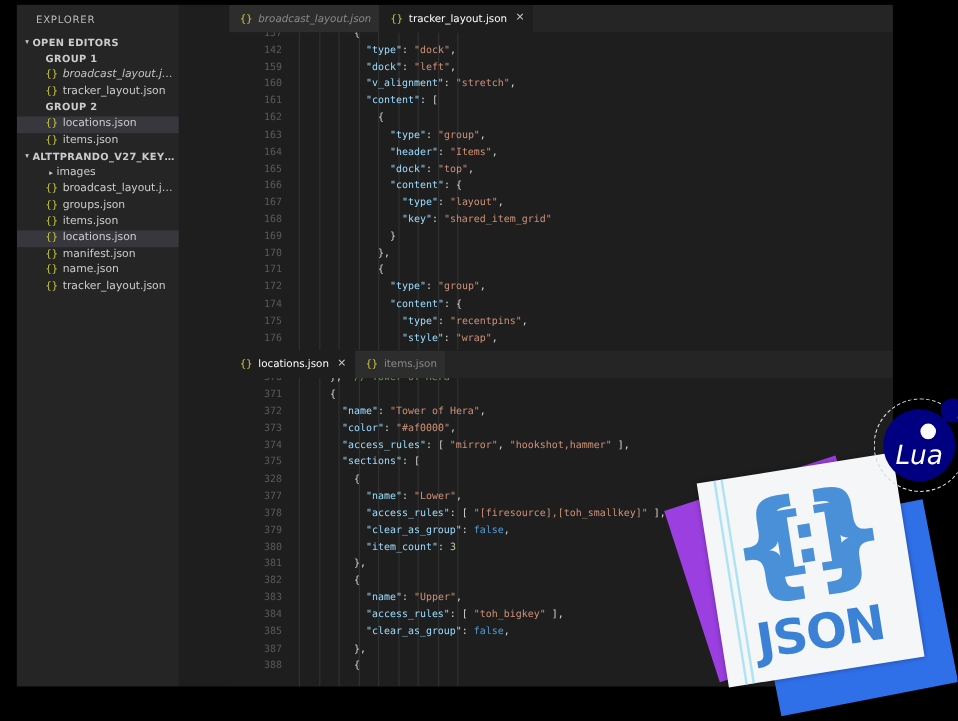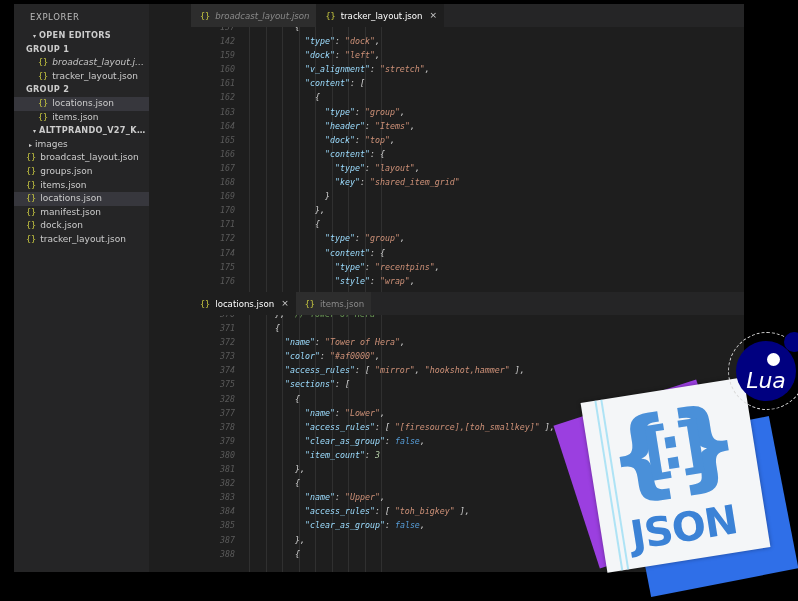--- a/index.html
+++ b/index.html
@@ -17,40 +17,40 @@
   .tree{flex:1;overflow:hidden;font-size:9px;}
   .row{display:flex;align-items:center;height:13.6px;line-height:13.6px;white-space:nowrap;
     color:#cccccc;padding-right:2px;}
   .row.sel{background:#37373d;}
   .row .twisty{width:9px;text-align:center;font-size:6px;color:#cccccc;flex:0 0 9px;}
   .row .braces{color:#cbcb41;font-size:8.5px;margin-right:4px;font-family:"DejaVu Sans Mono",monospace;}
   .row .lbl{font-size:9px;overflow:hidden;text-overflow:ellipsis;}
   .row.section > .lbl{font-weight:bold;font-size:8.2px;letter-spacing:.3px;}
   .row.group > .lbl{font-weight:bold;font-size:8.2px;letter-spacing:.3px;}
   .row.italic .lbl{font-style:italic;color:#c5c5c5;}
-  .ind0{padding-left:16px;} .ind1{padding-left:12px;} .ind2{padding-left:24px;}
+  .ind0{padding-left:4px;} .ind1{padding-left:24px;} .ind2{padding-left:24px;}
 
   
   .editor-col{flex:1;display:flex;flex-direction:column;min-width:0;background:#1e1e1e;}
   .editor-group{display:flex;flex-direction:column;min-width:0;overflow:hidden;}
   .eg-top{height:288px;flex:0 0 288px;}
   .eg-bottom{flex:1;}
 
   .tabbar{height:23px;flex:0 0 23px;background:#252526;display:flex;align-items:stretch;}
   .tab{display:flex;align-items:center;padding:0 7px 0 9px;background:#2d2d2d;color:#8a8a8a;
     font-size:8.6px;white-space:nowrap;max-width:190px;}
   .tab.active{background:#1e1e1e;color:#ffffff;}
   .tab .braces{color:#cbcb41;font-size:8.5px;margin-right:5px;font-family:"DejaVu Sans Mono",monospace;}
   .tab .tname{overflow:hidden;text-overflow:ellipsis;}
   .tab.preview .tname{font-style:italic;}
   .tab .x{margin-left:7px;font-size:9px;color:#cfcfcf;line-height:1;}
   .tabfill{flex:1;background:#252526;}
 
   .code{flex:1;position:relative;overflow:hidden;background:#1e1e1e;
-    font-family:"DejaVu Sans Mono",monospace;font-size:8.3px;font-style:italic;}
+    font-family:"DejaVu Sans Mono",monospace;font-size:8.3px;}
   .cl{position:relative;height:14.1px;line-height:14.1px;white-space:pre;}
   .ln{position:absolute;left:0;width:44px;text-align:right;color:#5a5a5a;}
   .src{position:absolute;left:54px;right:0;}
   .guides{position:absolute;left:0;top:0;bottom:0;right:0;pointer-events:none;}
   .g{position:absolute;top:0;bottom:0;width:1px;background:#303030;}
 
   
   .k{color:#9cdcfe;} .s{color:#ce9178;} .p{color:#d4d4d4;}
   .n{color:#b5cea8;} .b{color:#569cd6;} .c{color:#6a9955;}
 
@@ -137,21 +137,21 @@
           <div class="row ind1 sel">
             <span class="braces">{}</span>
             <span class="lbl">locations.json</span>
           </div>
           <div class="row ind1">
             <span class="braces">{}</span>
             <span class="lbl">manifest.json</span>
           </div>
           <div class="row ind1">
             <span class="braces">{}</span>
-            <span class="lbl">dock.json</span>
+            <span class="lbl">name.json</span>
           </div>
           <div class="row ind1">
             <span class="braces">{}</span>
             <span class="lbl">tracker_layout.json</span>
           </div>
         </div>
   </div>
 
   <div class="editor-col">
 

